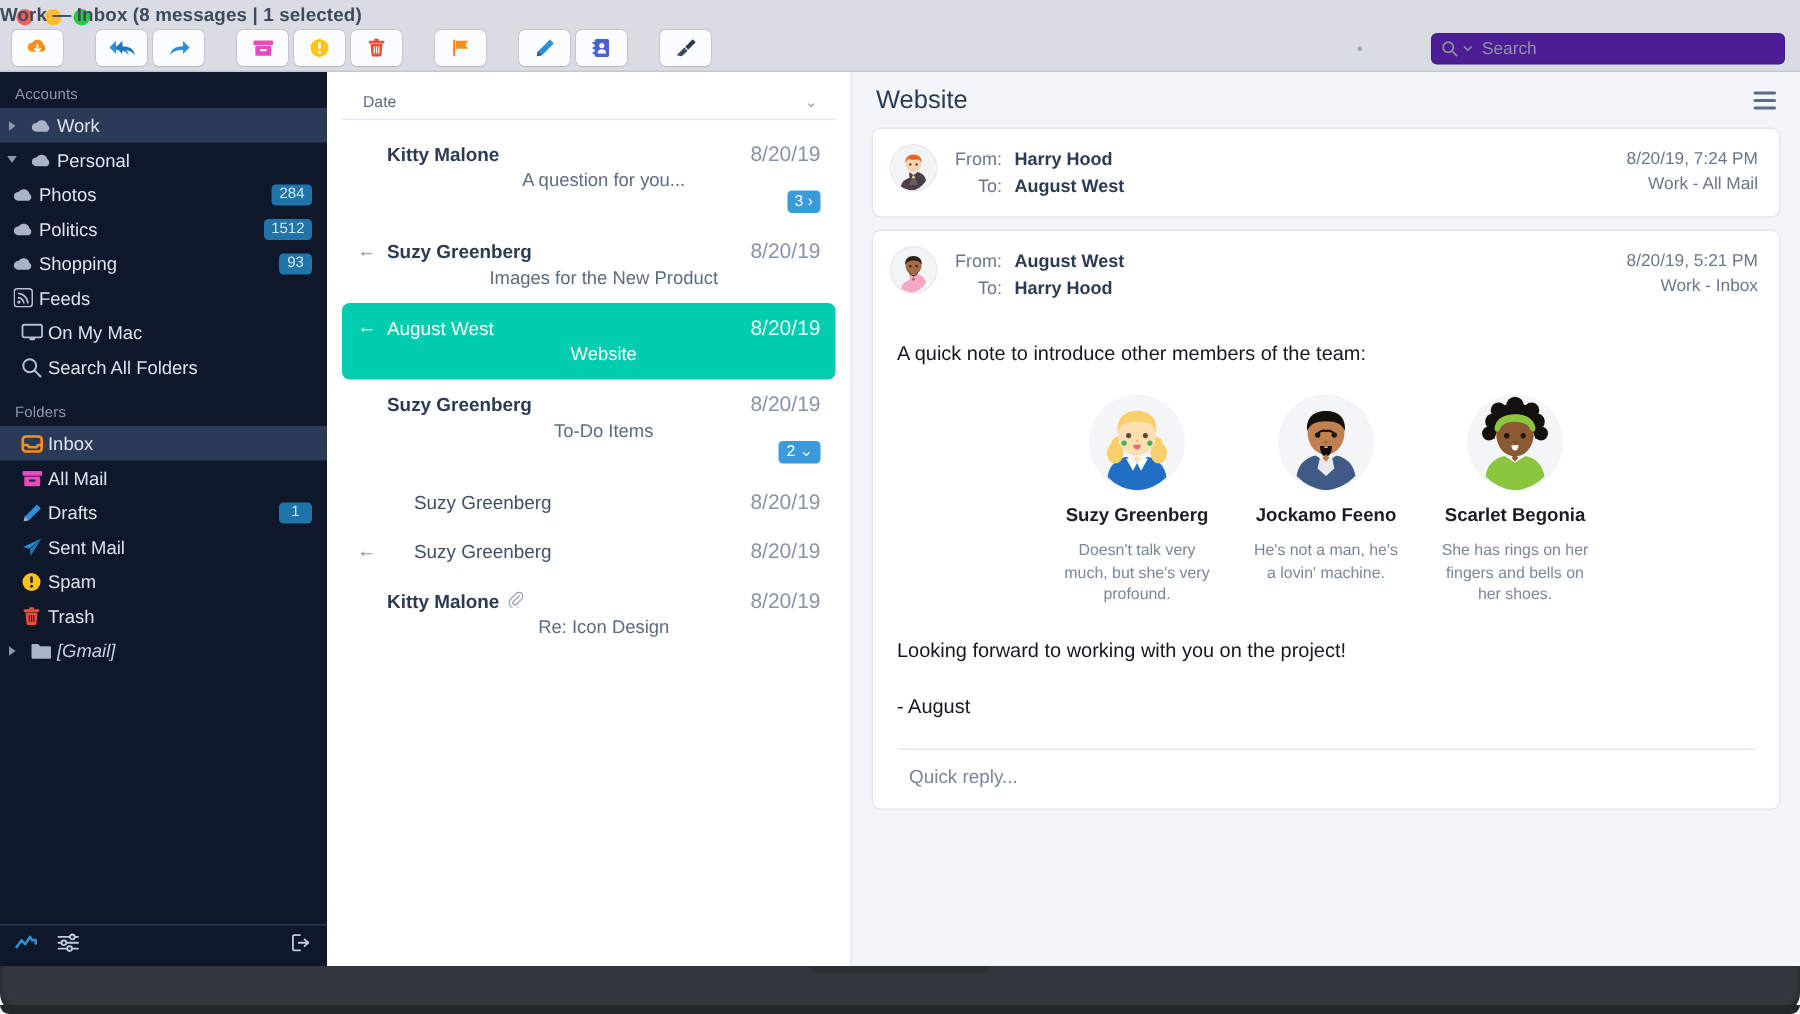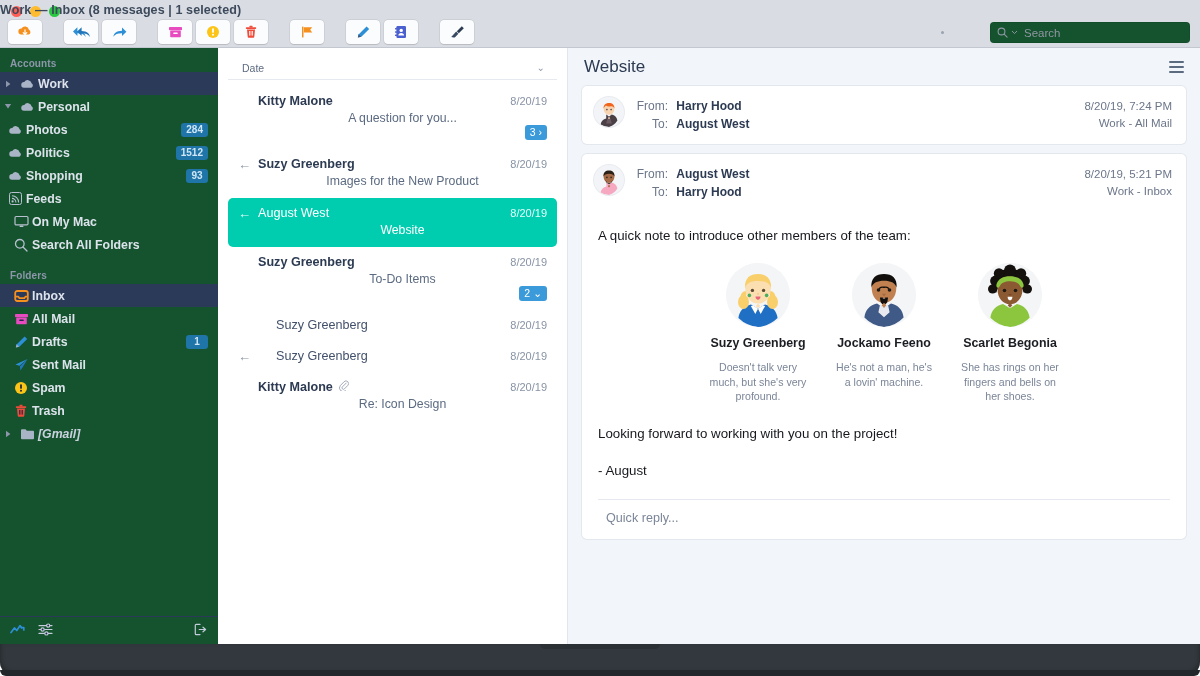--- a/index.html
+++ b/index.html
@@ -63,47 +63,46 @@
   }
   .tbtn svg { display: block; }
 
   .search-wrap {
     position: absolute;
     right: 10px; top: 22px;
     display: flex; align-items: center; gap: 6px;
   }
   .search-dot { width: 3px; height: 3px; border-radius: 50%; background: #9aa3b0; }
   .search-box {
-    width: 200px; height: 21px;
-    background: #14532d;
+    width: 236px; height: 21px;
+    background: #4c1d95;
     border-radius: 4px;
     box-shadow: 0 0 0 .5px rgba(0,0,0,.14) inset;
     display: flex; align-items: center;
     padding: 0 7px;
     gap: 3px;
     margin-left: 40px;
   }
   .search-ph { font-size: 11.5px; color: #9096a3; margin-left: 3px; }
 
   
   .body {
     position: absolute;
     left: 0; top: 48px;
     width: 1200px; height: 596px;
     display: flex;
   }
 
   
   .sidebar {
     width: 218px;
-    background: #14532d;
+    background: #0f172a;
     position: relative;
     flex: 0 0 218px;
     padding-top: 6px;
-    font-weight: bold;
   }
   .sb-section {
     font-size: 10px;
     color: #8d96ab;
     padding: 4px 0 3px 10px;
     letter-spacing: .1px;
   }
   .sb-row {
     height: 23px;
     display: flex;
@@ -191,21 +190,21 @@
   .mrow .sender {
     font-size: 12.6px;
     font-weight: bold;
     color: #2c3a52;
     white-space: nowrap;
   }
   .mrow.sel .sender { color: #ffffff; font-weight: normal; }
   .mrow .sender.thin { font-weight: normal; color: #41506a; }
   .mrow .date {
     margin-left: auto;
-    font-size: 11px;
+    font-size: 14px;
     color: #8893a5;
     white-space: nowrap;
   }
   .mrow.sel .date { color: #e4fffb; }
   .mrow .line2 {
     display: flex; align-items: center;
     margin-top: 3px;
     min-height: 15px;
     flex-direction: column;
   }

